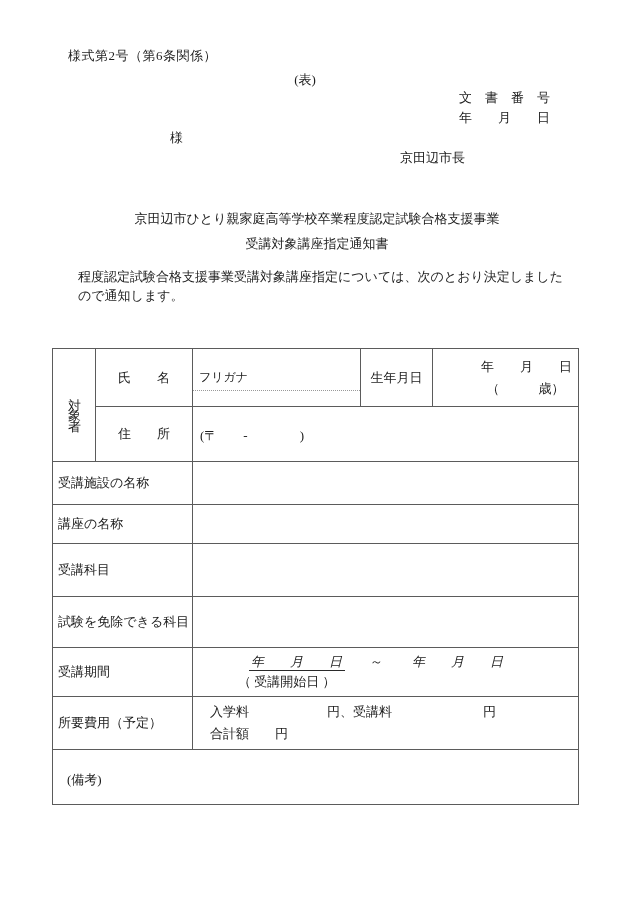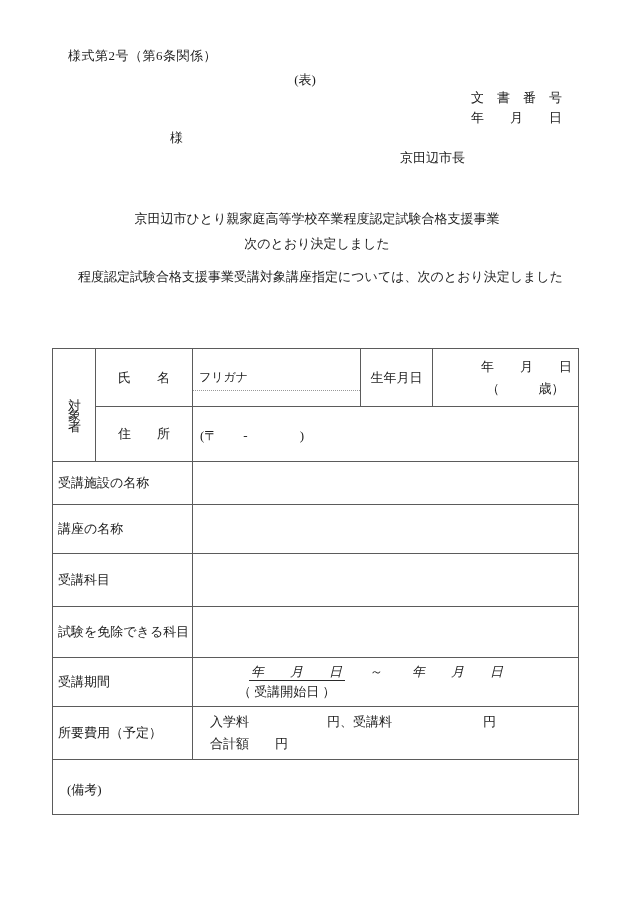--- a/index.html
+++ b/index.html
@@ -9,21 +9,21 @@
     font-family: "Liberation Serif", "DejaVu Serif", serif;
     color: #1c1c1c;
     font-size: 13px;
     position: relative;
     overflow: hidden;
   }
   .abs { position: absolute; }
 
   .form-number { left: 68px; top: 47px; letter-spacing: 0.5px; }
   .side-label  { left: 0; right: 20px; top: 71px; text-align: center; }
-  .doc-meta    { right: 68px; top: 88px; text-align: right; line-height: 20px; margin-left: 40px; }
+  .doc-meta    { right: 80px; top: 88px; text-align: right; line-height: 20px; margin-left: 40px; }
   .recipient   { left: 170px; top: 129px; }
   .sender      { left: 400px; top: 149px; }
 
   .title-block { left: 4px; right: 0; top: 207px; text-align: center; line-height: 24.5px; }
   .body-block  { left: 78px; top: 267px; line-height: 19px; white-space: nowrap; }
   .body-l1     { text-indent: 37px; }
 
   table.form {
     position: absolute;
     left: 52px; top: 348px;
@@ -82,25 +82,26 @@
   <div class="abs doc-meta">
     <div>文　書　番　号</div>
     <div>年　　月　　日</div>
   </div>
 
   <div class="abs recipient">様</div>
   <div class="abs sender">京田辺市長</div>
 
   <div class="abs title-block">
     <div>京田辺市ひとり親家庭高等学校卒業程度認定試験合格支援事業</div>
-    <div>次のとおり決定しました</div>
+    <div>受講対象講座指定通知書</div>
   </div>
 
   <div class="abs body-block">
     <div>程度認定試験合格支援事業受講対象講座指定については、次のとおり決定しました</div>
+    <div>ので通知します。</div>
   </div>
 
   <table class="form">
     <colgroup>
       <col style="width:43px">
       <col style="width:97px">
       <col style="width:168px">
       <col style="width:72px">
       <col style="width:146px">
     </colgroup>
@@ -126,21 +127,21 @@
       <td colspan="3" class="address-content">
         <span>(〒　　-　　　　)</span>
       </td>
     </tr>
 
     <tr style="height:43px">
       <td colspan="2" class="row-label">受講施設の名称</td>
       <td colspan="3"></td>
     </tr>
 
-    <tr style="height:49px">
+    <tr style="height:39px">
       <td colspan="2" class="row-label">講座の名称</td>
       <td colspan="3"></td>
     </tr>
 
     <tr style="height:53px">
       <td colspan="2" class="row-label">受講科目</td>
       <td colspan="3"></td>
     </tr>
 
     <tr style="height:51px">

